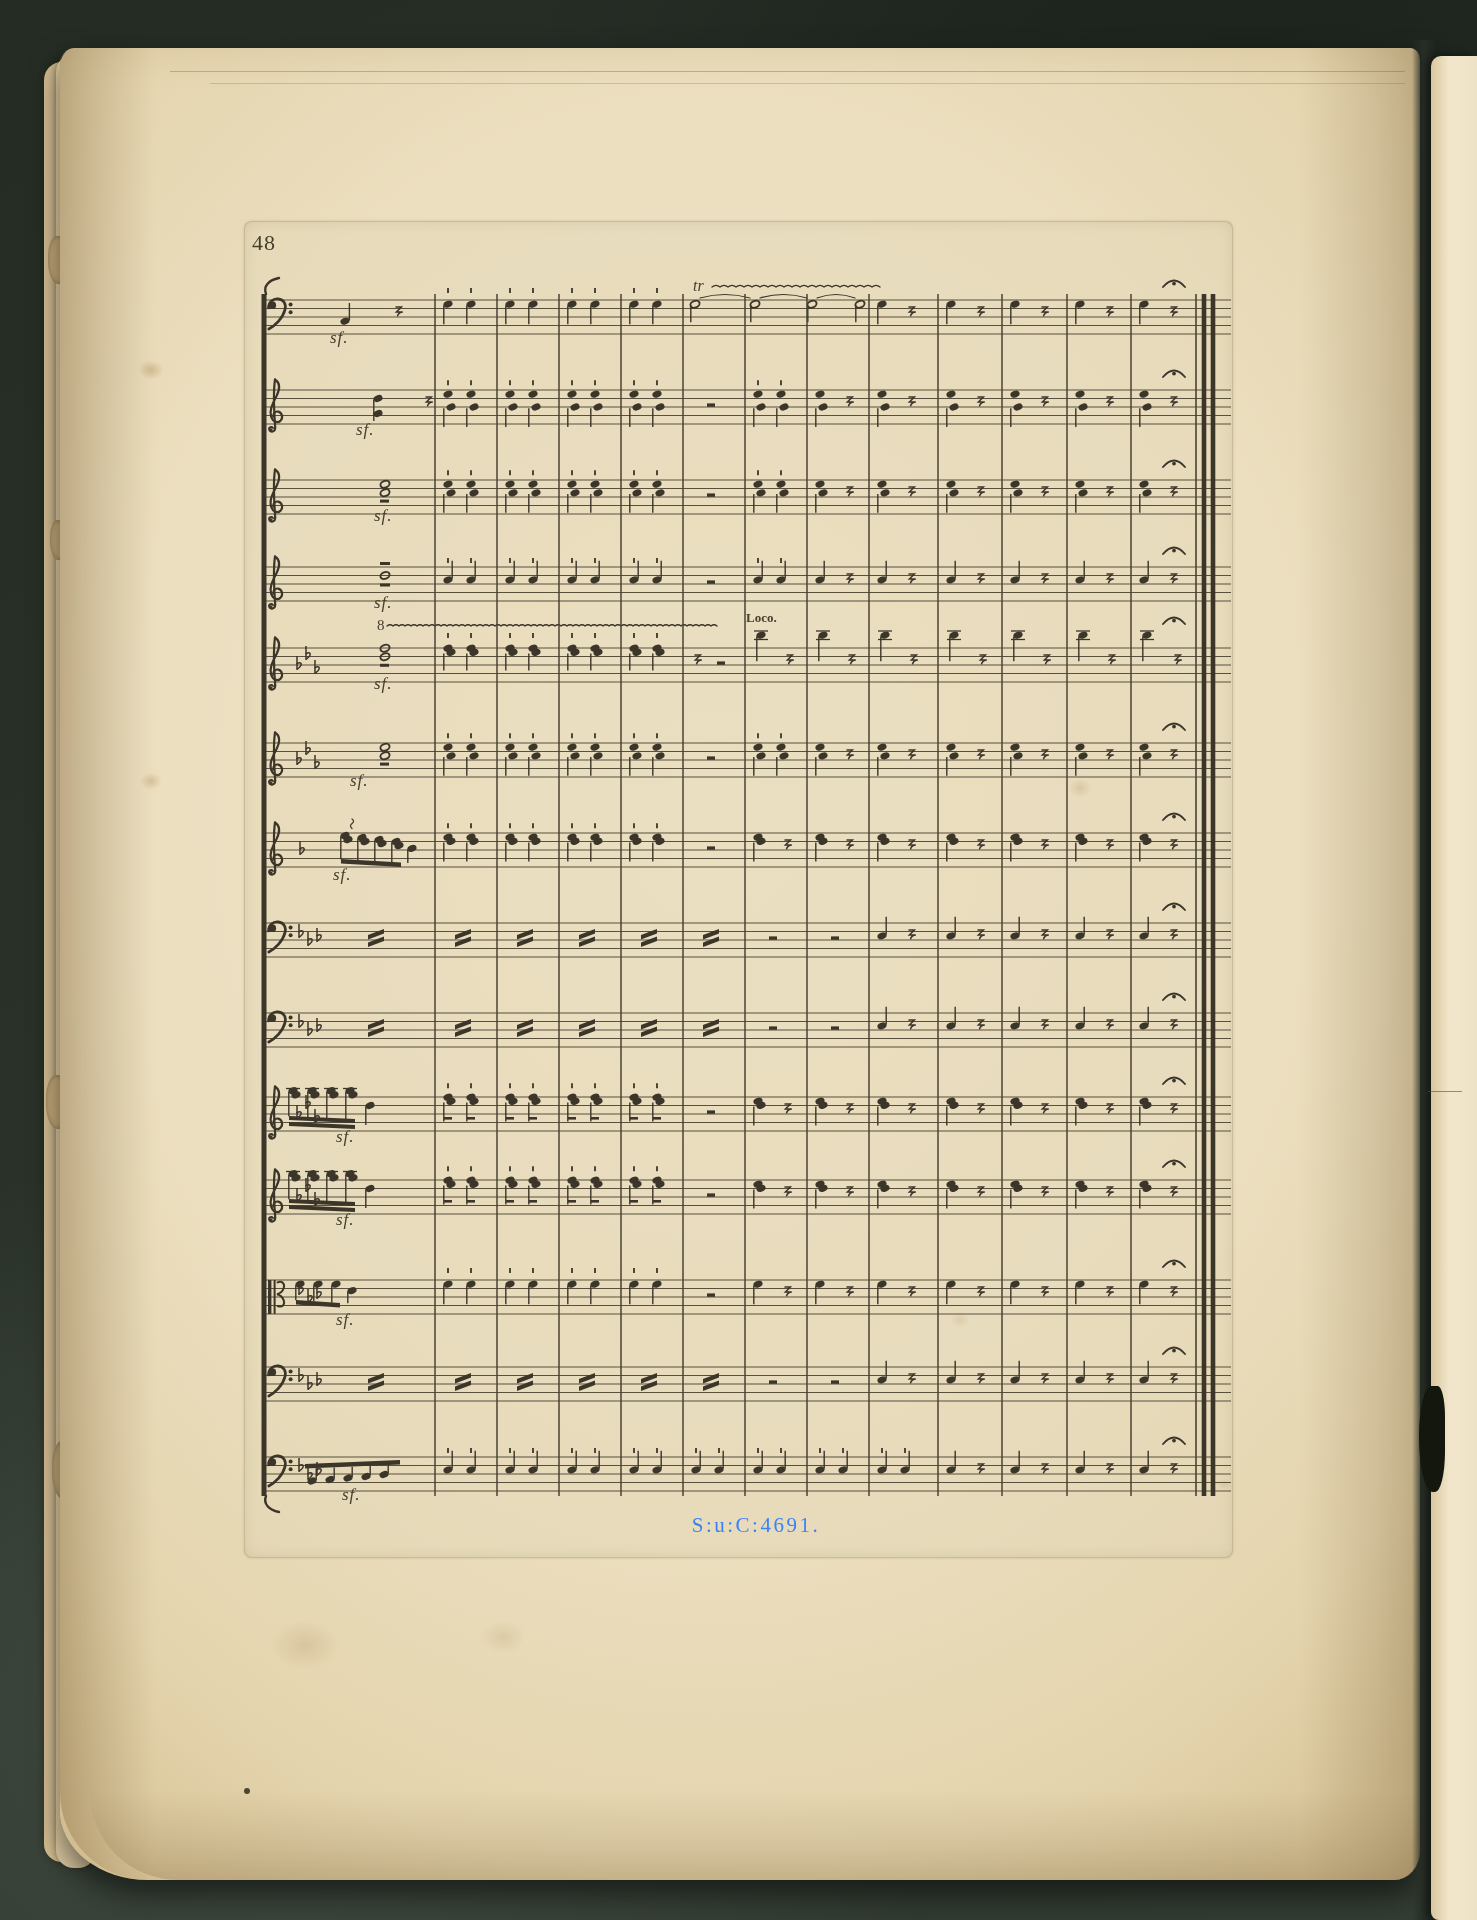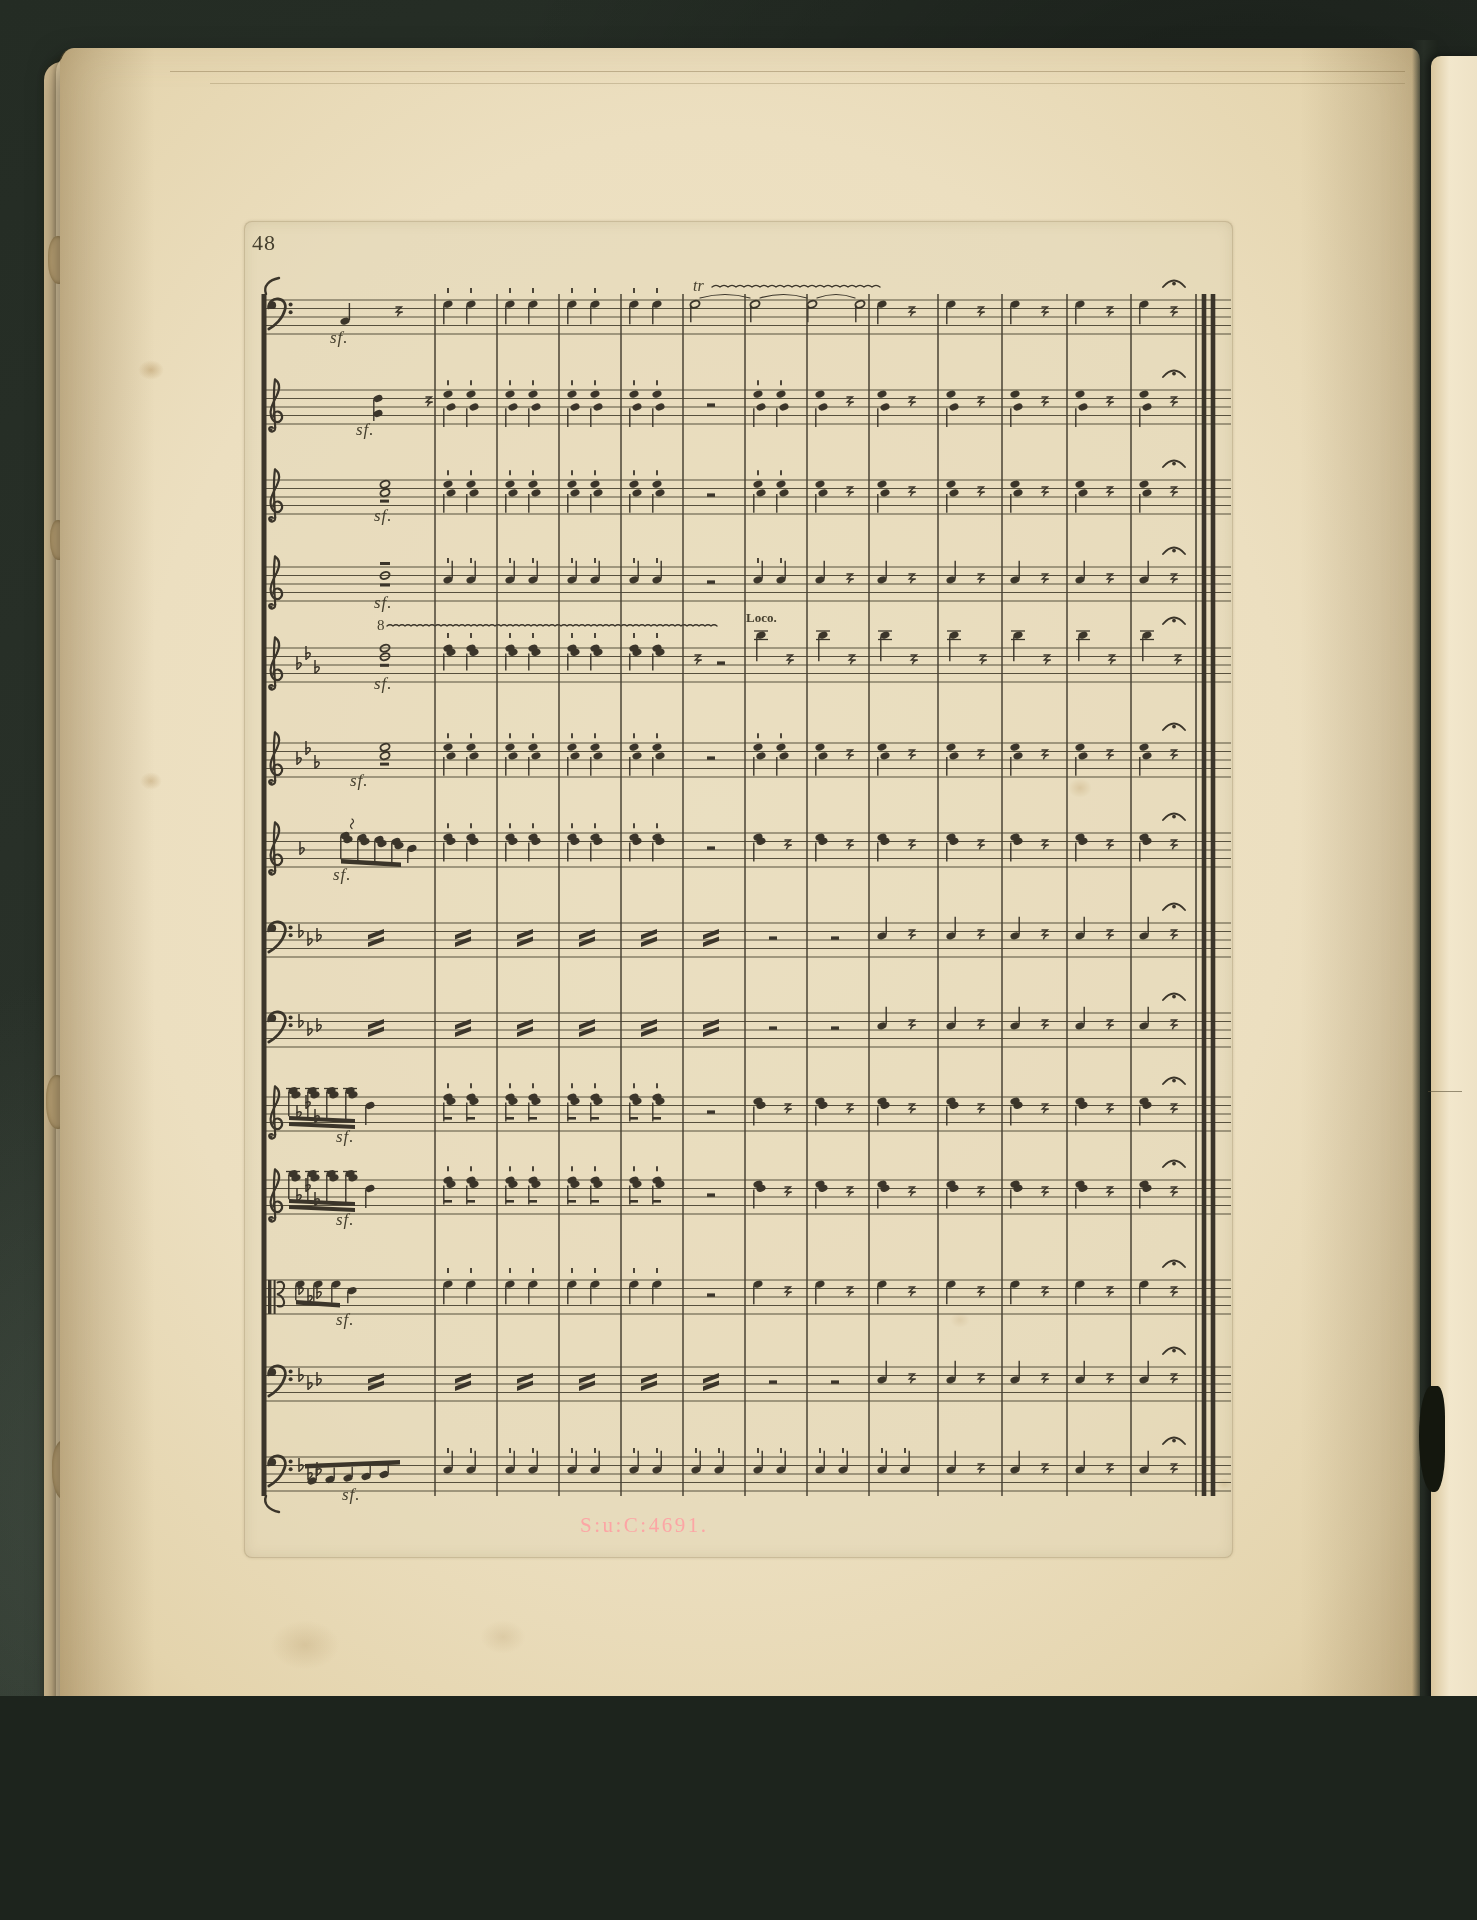--- a/index.html
+++ b/index.html
@@ -1,16 +1,16 @@
 <!DOCTYPE html>
 <html><head>
 <meta charset="utf-8">
 <style>
   html,body{margin:0;padding:0;background:#1d241d;}
-  #stage{position:relative;width:1477px;height:1696px;overflow:hidden;
+  #stage{position:relative;width:1477px;height:1920px;overflow:hidden;
          font-family:"Liberation Serif",serif;}
   .abs{position:absolute;}
   #backdrop{left:0;top:0;width:100%;height:100%;
     background:
       radial-gradient(1200px 900px at 18% 88%, rgba(96,110,96,.38), rgba(0,0,0,0) 60%),
       radial-gradient(1400px 1000px at 85% 10%, rgba(0,0,0,.35), rgba(0,0,0,0) 55%),
       linear-gradient(155deg,#242c24 0%,#293129 45%,#333d33 100%);}
   
   .stackstrip{background:#d3bd93;border-radius:18px;box-shadow:0 0 6px rgba(40,30,10,.45);}
   .chip{background:#c7ad7c;border-radius:45% 55% 50% 50%;box-shadow:inset 0 0 4px rgba(80,60,20,.5);}
@@ -26,22 +26,22 @@
   #pageRshade{left:1300px;top:48px;width:120px;height:1832px;border-radius:0 10px 26px 0;
     background:linear-gradient(90deg,rgba(120,92,48,0),rgba(110,85,45,.28));}
   #pageBshade{left:90px;top:1790px;width:1330px;height:90px;border-radius:0 0 26px 88px;
     background:linear-gradient(rgba(120,92,48,0),rgba(110,85,45,.22));}
   
   #plate{left:244px;top:221px;width:989px;height:1337px;border-radius:8px;
     background:rgba(226,216,185,.45);
     box-shadow:inset 0 0 0 1px rgba(130,110,70,.22), inset 0 0 14px rgba(130,110,70,.18), 0 0 3px rgba(130,110,70,.25);}
   .spot{border-radius:50%;}
   #pageno{left:252px;top:230px;font-size:22px;color:#453f2e;letter-spacing:1px;}
-  #plateno{left:580px;top:1513px;width:320px;font-size:21px;
-           color:#fca5a5;letter-spacing:2.5px;}
+  #plateno{left:596px;top:1513px;width:320px;text-align:center;font-size:21px;
+           color:#3b82f6;letter-spacing:2.5px;}
   #music{left:0;top:0;width:1477px;height:1920px;pointer-events:none;}
   
   #gap{left:1412px;top:40px;width:26px;height:1880px;
     background:linear-gradient(90deg,rgba(30,36,29,0),#272e26 45%,#1d231c);}
   #nextpage{left:1431px;top:56px;width:46px;height:1864px;
     background:linear-gradient(90deg,#d9c69d,#f2e7cc 40%,#eee2c6);
     border-radius:10px 0 0 8px;box-shadow:-4px 0 8px rgba(0,0,0,.45);}
   #blob{left:1419px;top:1386px;width:26px;height:106px;background:#14170e;
     border-radius:50% 30% 40% 55%;}
   #pencil{left:1428px;top:1091px;width:34px;height:1px;background:rgba(90,80,55,.6);}

